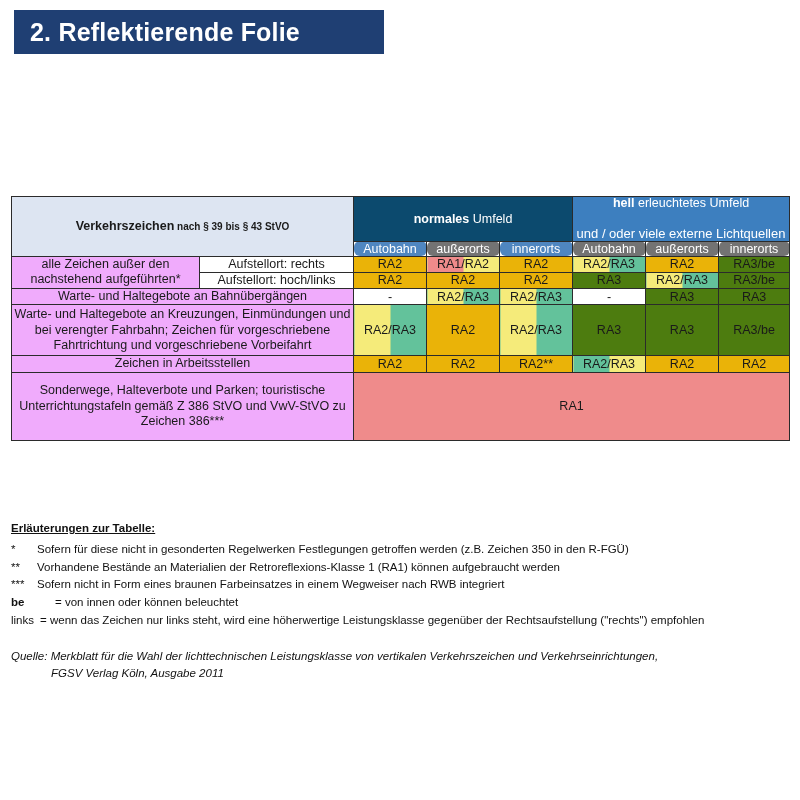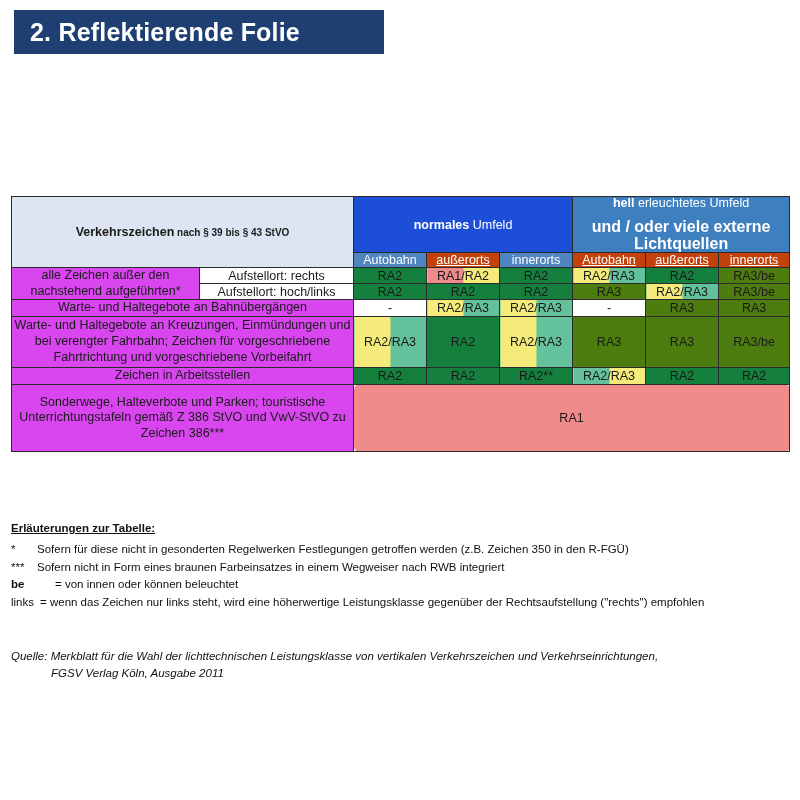--- a/index.html
+++ b/index.html
@@ -44,48 +44,48 @@
   .hdr-left{
     background:#dde5f2;
     text-align:center;
     font-size:14.5px;
     padding:6px 8px;
   }
   .hdr-left b{font-weight:bold;}
   .hdr-left .small{font-size:10px;font-weight:bold;}
 
   .hdr-blue-dark{
-    background:#1d4ed8;color:#ffffff;
+    background:#0c4a6e;color:#ffffff;
     font-size:19px;padding:9px 4px;
   }
   .hdr-blue-dark .light{font-weight:normal;}
   .hdr-blue-dark b{font-weight:bold;}
 
   .hdr-blue-light{
     background:#3d7fbf;color:#ffffff;
     font-size:19px;padding:5px 4px;line-height:1.08;
   }
-  .hdr-blue-light .sub{display:block;font-size:16px;font-weight:bold;margin-top:7px;}
+  .hdr-blue-light .sub{display:block;font-size:13px;font-weight:normal;margin-top:16px;}
 
   .subhdr{
     background:#4f86c0;color:#ffffff;
-    font-size:11.5px;padding:4px 2px;font-weight:normal;
-  }
-  .subhdr.alt{background:#c2410c;text-decoration:underline;}
+    font-size:11.5px;padding:4px 2px;font-weight:normal;border-radius:6px;
+  }
+  .subhdr.alt{background:#737373;}
 
   .rowlabel{
-    background:#d946ef;text-align:left;
+    background:#f0abfc;text-align:left;
     font-size:12.5px;padding:6px 7px;line-height:1.25;
   }
   .rowsub{
     background:#ffffff;text-align:left;
     font-size:12.5px;padding:5px 7px;
   }
 
-  .y{background:#15803d;}
+  .y{background:#eab308;}
   .g{background:#4d7c0f;}
   .r{background:#ef8b8b;}
   .w{background:#ffffff;}
   .yg{background:linear-gradient(90deg,#f5eb7a 0 50%,#63c29b 50% 100%);}
   .gy{background:linear-gradient(90deg,#63c29b 0 50%,#f5eb7a 50% 100%);}
   .ry{background:linear-gradient(90deg,#ef8b8b 0 50%,#f5eb7a 50% 100%);}
   .cell{font-size:12.5px;padding:7px 2px;}
   .cell.tall{padding:18px 2px;}
 
   
@@ -191,28 +191,29 @@
         <td class="cell y">RA2</td>
         <td class="cell y">RA2</td>
         <td class="cell y">RA2**</td>
         <td class="cell gy">RA2/RA3</td>
         <td class="cell y">RA2</td>
         <td class="cell y">RA2</td>
       </tr>
 
       <tr>
         <td class="rowlabel" colspan="2" style="padding:10px 7px;">Sonderwege, Halteverbote und Parken; touristische Unterrichtungstafeln gemäß Z 386 StVO und VwV-StVO zu Zeichen 386***</td>
-        <td class="cell r" colspan="6" style="padding:18px 18px;border-radius:6px;">RA1</td>
+        <td class="cell r" colspan="6" style="padding:18px 18px;">RA1</td>
       </tr>
     </tbody>
   </table>
 
   <div class="notes">
     <div class="head">Erläuterungen zur Tabelle:</div>
     <div class="line"><span class="mark">*</span><span>Sofern für diese nicht in gesonderten Regelwerken Festlegungen getroffen werden (z.B. Zeichen 350 in den R-FGÜ)</span></div>
+    <div class="line"><span class="mark">**</span><span>Vorhandene Bestände an Materialien der Retroreflexions-Klasse 1 (RA1) können aufgebraucht werden</span></div>
     <div class="line"><span class="mark">***</span><span>Sofern nicht in Form eines braunen Farbeinsatzes in einem Wegweiser nach RWB integriert</span></div>
     <div class="line"><span class="mark" style="font-weight:bold;">be</span><span class="mark w2" style="width:18px"></span><span>= von innen oder können beleuchtet</span></div>
     <div class="line"><span style="font-weight:normal;margin-right:6px;">links</span><span>= wenn das Zeichen nur links steht, wird eine höherwertige Leistungsklasse gegenüber der Rechtsaufstellung ("rechts") empfohlen</span></div>
   </div>
 
   <div class="src">
     <div>Quelle: Merkblatt für die Wahl der lichttechnischen Leistungsklasse von vertikalen Verkehrszeichen und Verkehrseinrichtungen,</div>
     <div style="padding-left:40px">FGSV Verlag Köln, Ausgabe 2011</div>
   </div>
 

